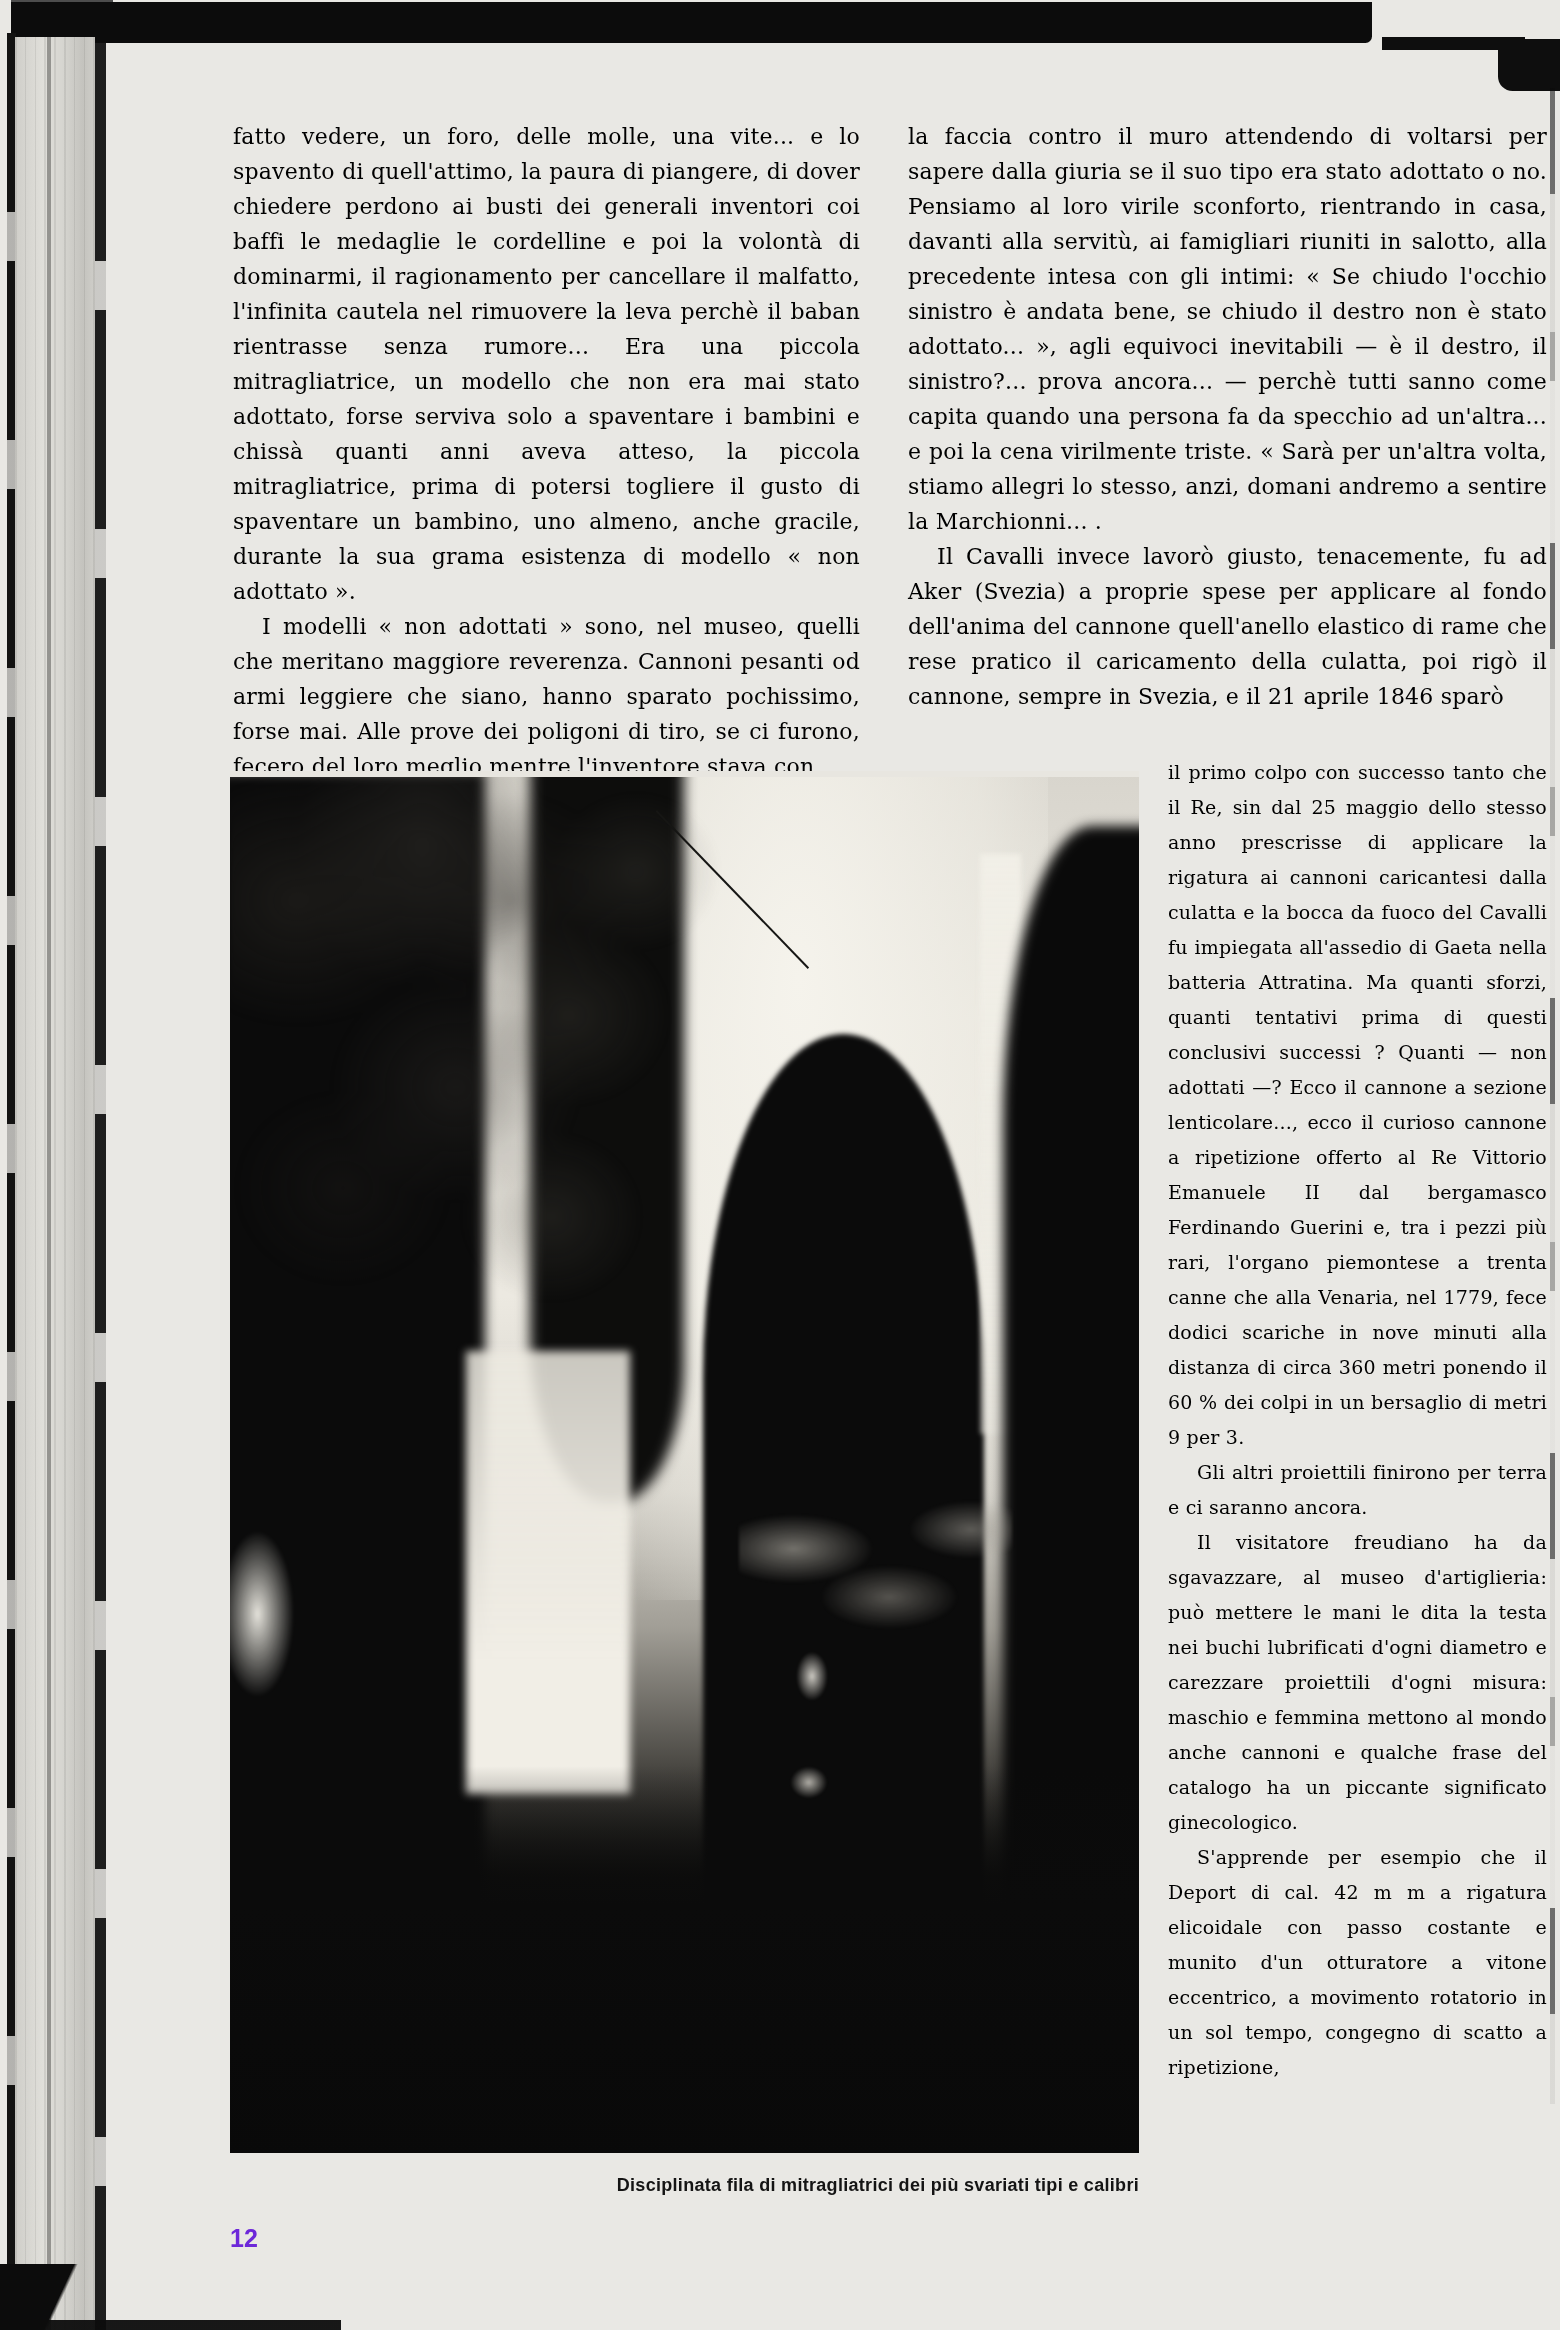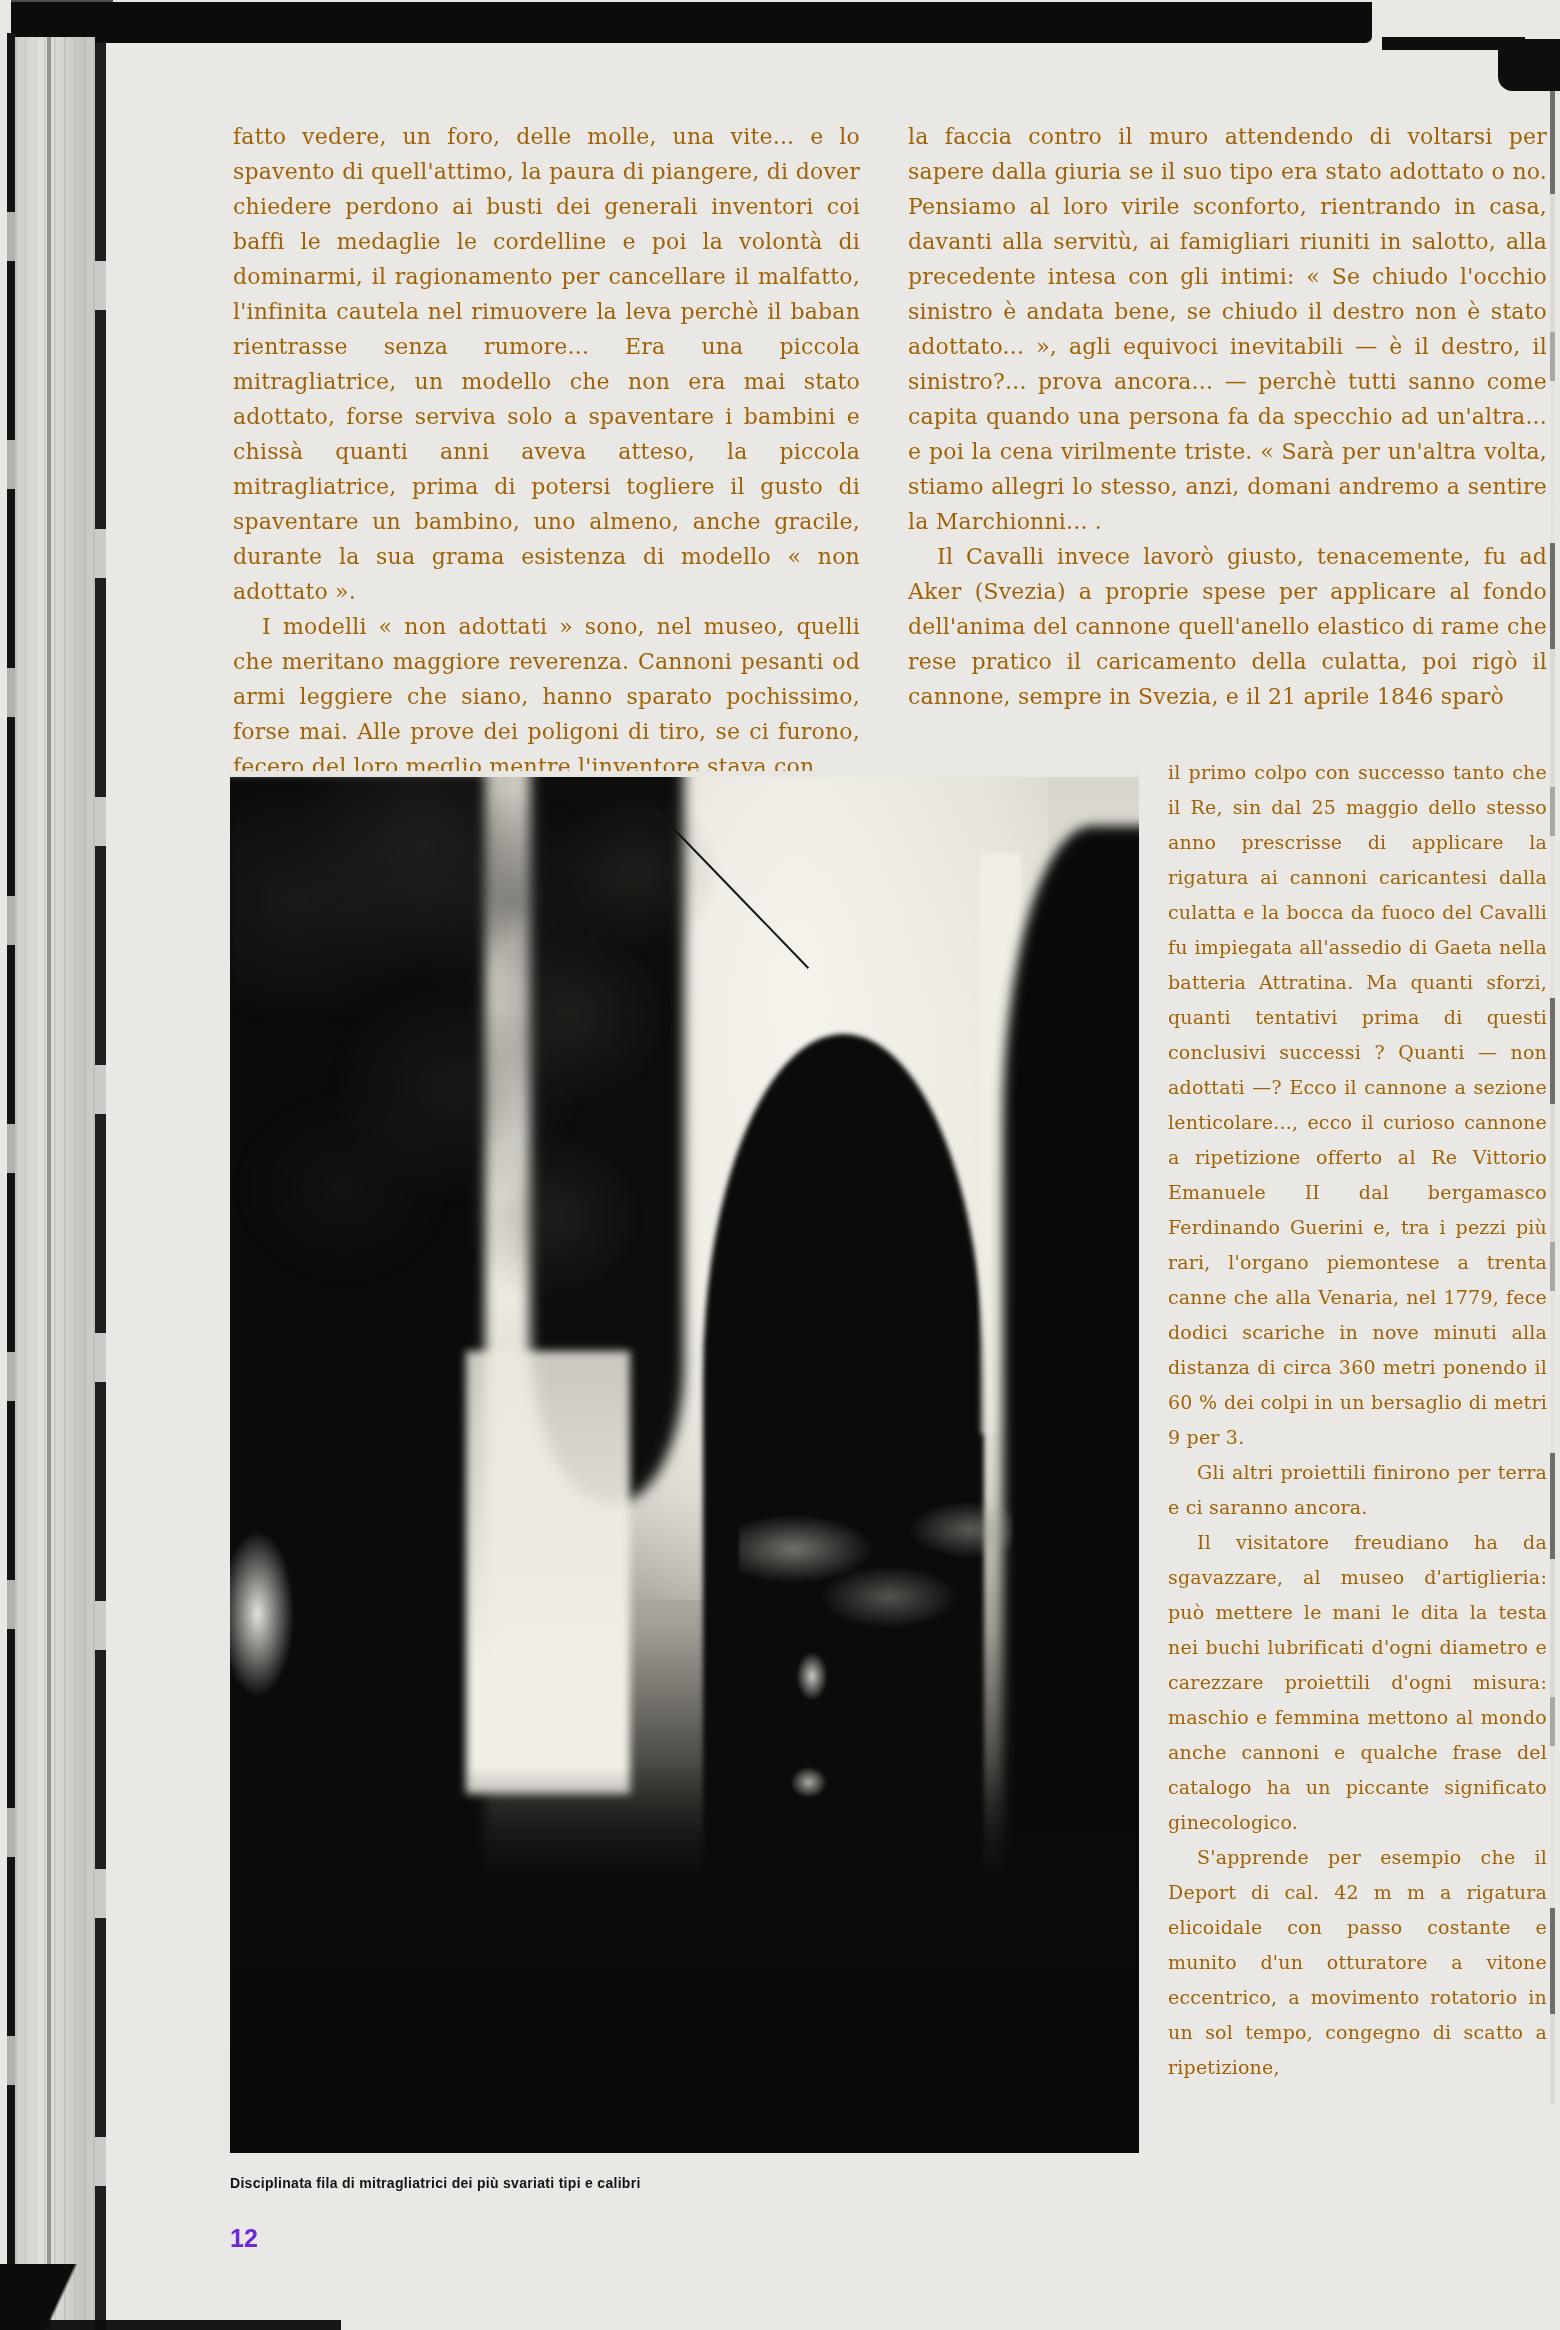--- a/index.html
+++ b/index.html
@@ -24,21 +24,21 @@
        linear-gradient(90deg, rgba(0,0,0,0) 0 32.5px, rgba(40,40,38,.40) 32.5px 36px, rgba(0,0,0,0) 36px),
        repeating-linear-gradient(90deg, rgba(60,60,58,.10) 0 1.6px, rgba(0,0,0,0) 1.6px 9.8px),
        linear-gradient(90deg,#cfcec9,#e0dfda 35%,#d6d5d0 60%,#c4c3be 85%,#cfcec9);}
   #left-edge-dark2{left:95px;top:42px;width:10.6px;height:2288px;opacity:.92;
      background:repeating-linear-gradient(180deg,#0d0d0d 0 219px,rgba(13,13,13,.15) 219px 268px);}
   #bottom-left-wedge{left:0;top:2264px;width:341px;height:66px;
      background:
        linear-gradient(0deg,rgba(12,12,12,.95) 0 9.8px,rgba(0,0,0,0) 9.8px),
        linear-gradient(115deg,#0c0c0c 20%,rgba(0,0,0,0) 21%);}
   
-  .col{position:absolute;color:#a16207;text-align:justify;letter-spacing:0.2px;
+  .col{position:absolute;color:#000000;text-align:justify;letter-spacing:0.2px;
        hyphens:auto;-webkit-hyphens:auto;}
   #left-col{left:233px;top:119px;width:627px;font-size:22px;line-height:35px;}
   #right-col-wide{left:908px;top:119px;width:639px;font-size:22px;line-height:35px;}
   #right-col-narrow{left:1168px;top:755px;width:379px;font-size:19px;line-height:35px;}
   .para{margin:0;}
   .indent{text-indent:29px;}
   
   #photo{position:absolute;left:230px;top:771px;width:909px;height:1382px;
          background:#ddd9d1;overflow:hidden;}
   .ph{position:absolute;}
@@ -75,22 +75,22 @@
      radial-gradient(114px 49px at 20% 45%,rgba(150,147,139,.75),rgba(0,0,0,0) 70%),
      radial-gradient(98px 45px at 55% 70%,rgba(125,122,115,.65),rgba(0,0,0,0) 70%),
      radial-gradient(89px 41px at 85% 35%,rgba(160,157,149,.55),rgba(0,0,0,0) 70%);}
   #ph-lamp{left:60.5%;top:62%;width:7%;height:14%;filter:blur(0.8px);background:
      radial-gradient(21px 32.5px at 50% 25%,rgba(225,222,214,.9),rgba(0,0,0,0) 75%),
      radial-gradient(24.4px 21px at 45% 80%,rgba(205,202,194,.85),rgba(0,0,0,0) 75%);}
   #ph-rod{left:47%;top:2.8%;width:219px;height:2.4px;background:#161614;
      transform:rotate(46deg);transform-origin:0 0;}
   #ph-topstrip{left:0;top:0;width:100%;height:5.7px;background:#e8e6e0;}
   
-  #caption{position:absolute;left:230px;top:2175px;width:909px;text-align:left;
-     font-family:"Liberation Sans", sans-serif;font-weight:bold;font-size:14px;
+  #caption{position:absolute;left:230px;top:2175px;width:909px;text-align:right;
+     font-family:"Liberation Sans", sans-serif;font-weight:bold;font-size:18px;
      color:#141414;letter-spacing:0.3px;}
   #page-number{position:absolute;left:230px;top:2224px;
      font-family:"Liberation Sans", sans-serif;font-weight:bold;font-size:25px;color:#6d28d9;}
 </style>
 </head>
 <body>
 
 <div id="page">
 
   <div class="artifact" id="top-gray"></div>

